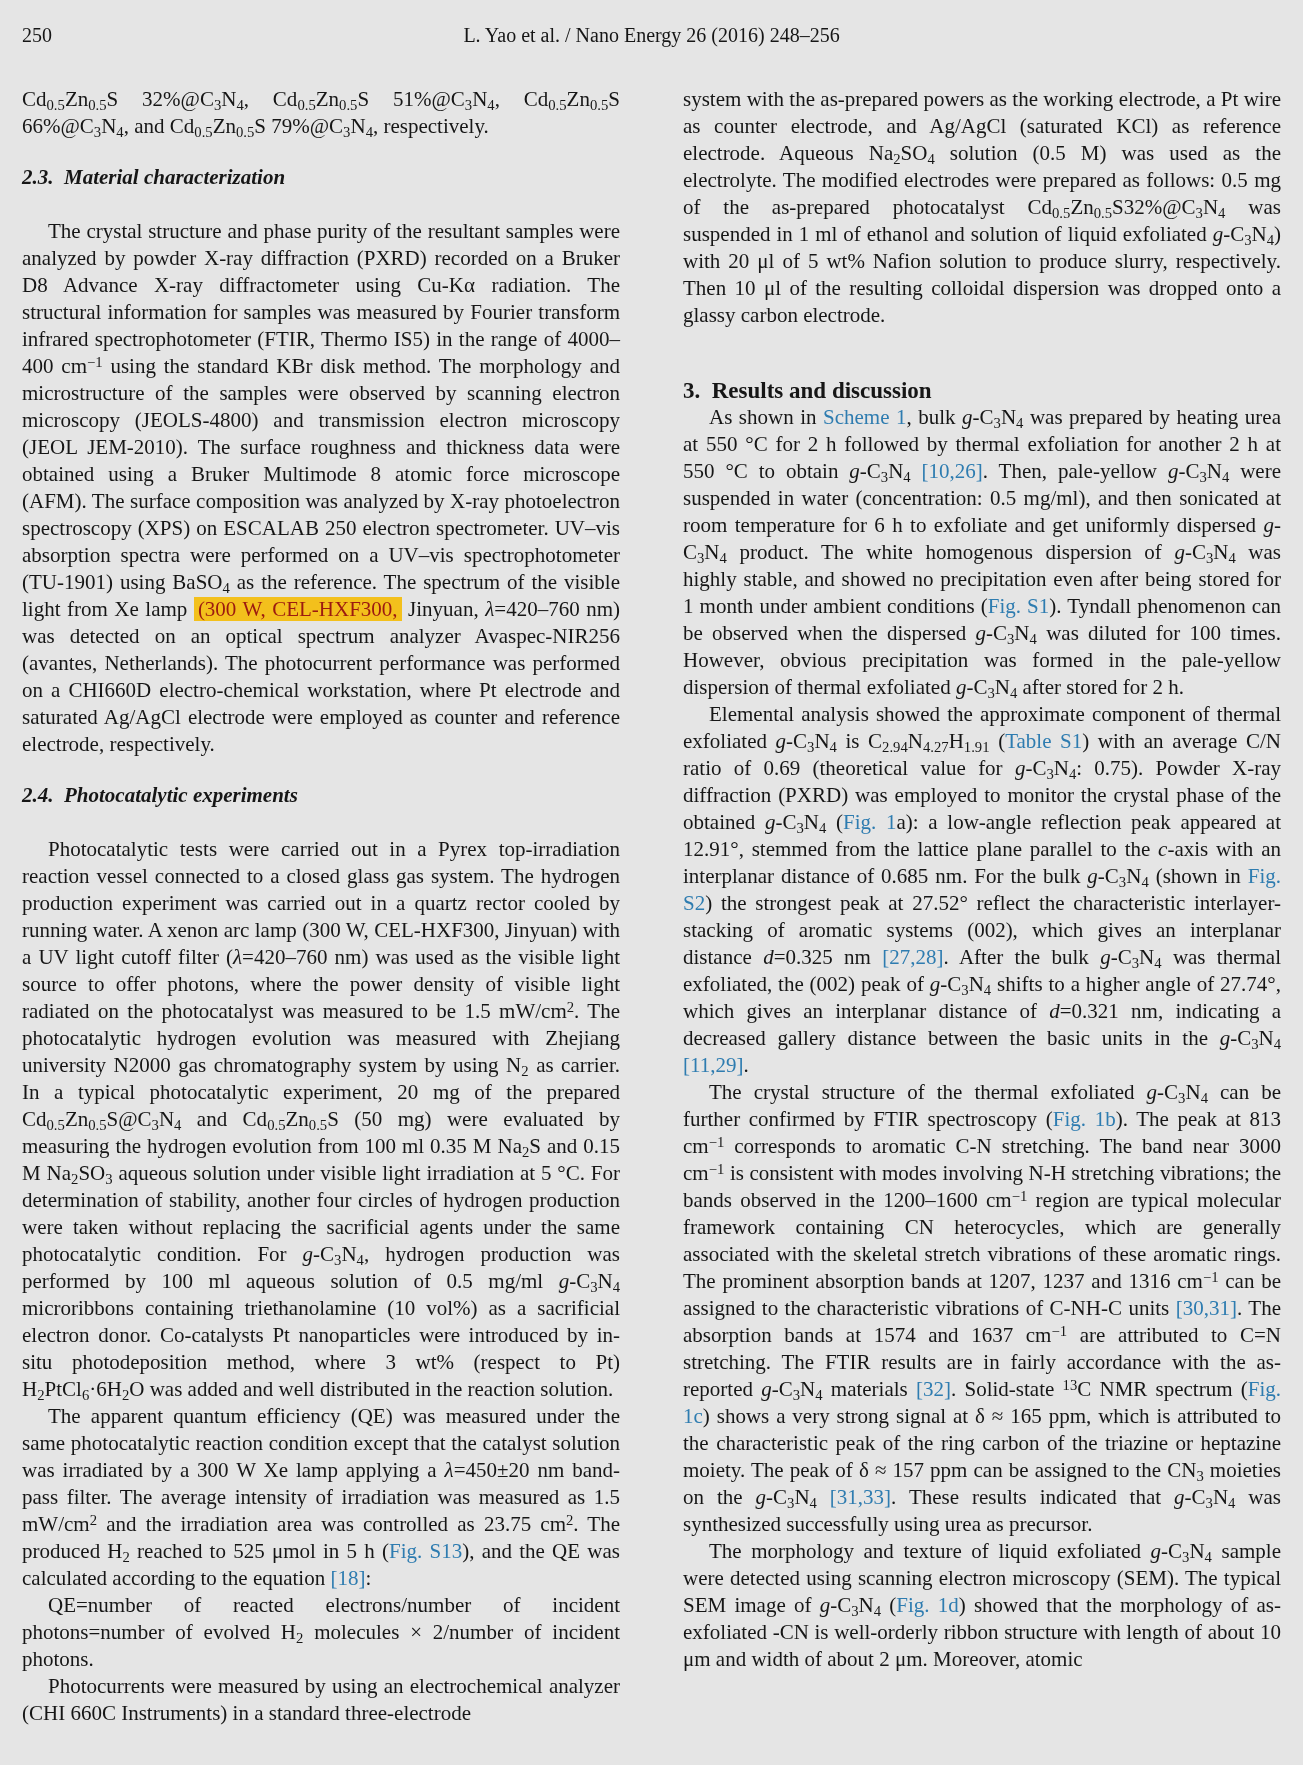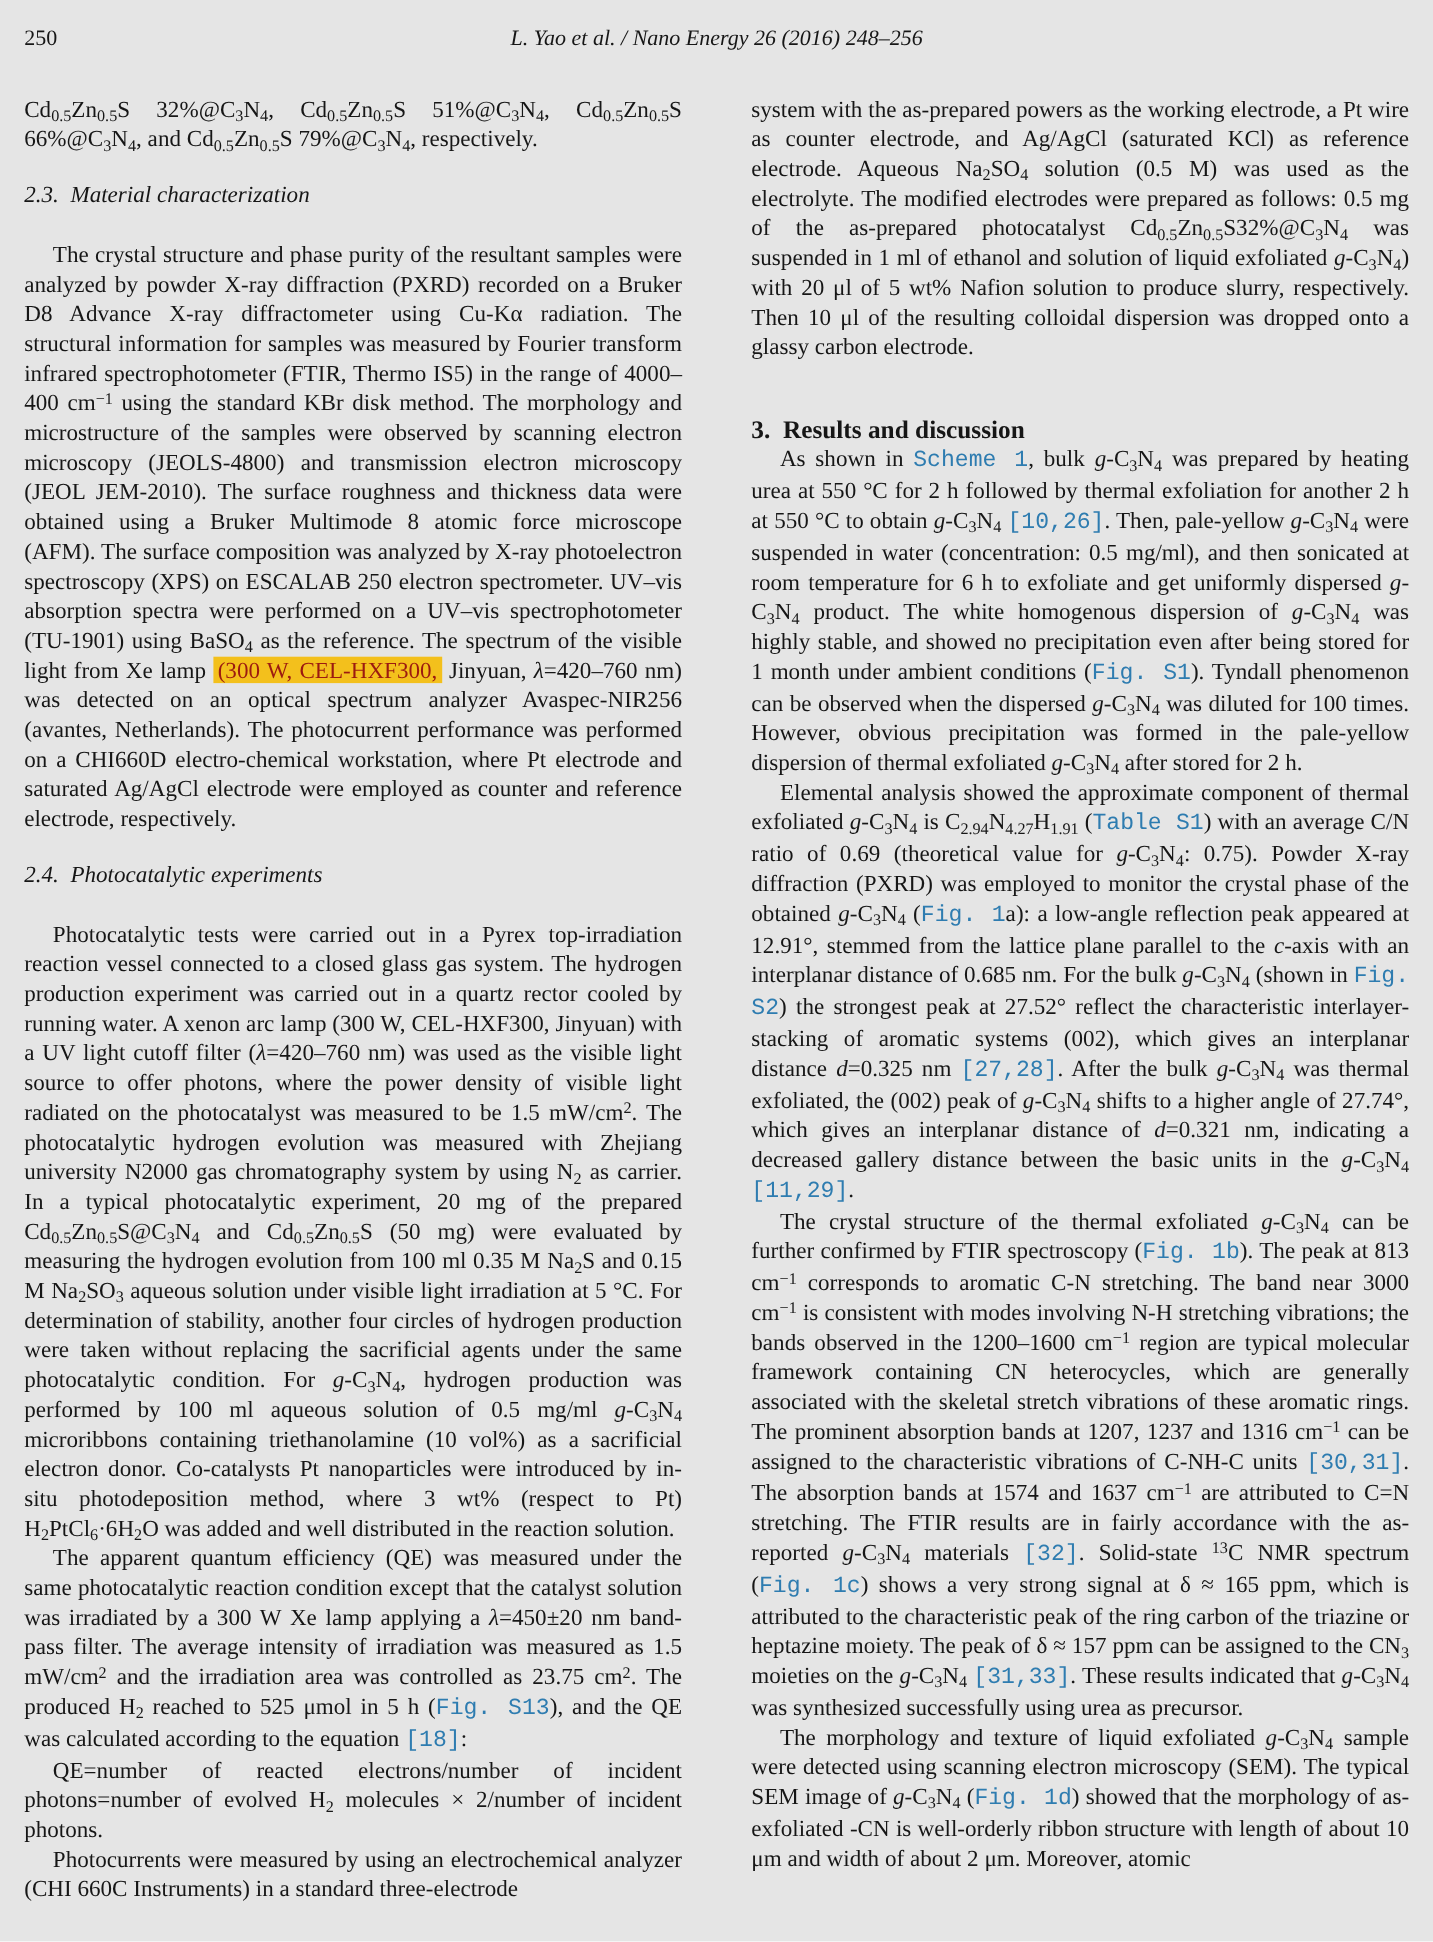--- a/index.html
+++ b/index.html
@@ -29,21 +29,20 @@
   }
   .pg-num{
     position:absolute;
     left:0;top:0;
     font-size:20px;
   }
   .running-head{
     position:absolute;
     left:0;right:0;top:0;
     text-align:center;
-    font-style:italic;
     font-size:20px;
   }
   .columns{
     display:flex;
     gap:63px;
     align-items:flex-start;
   }
   .col{
     width:598px;
     text-align:justify;
@@ -56,21 +55,21 @@
   }
   h2.sec{
     font-size:23px;
     font-weight:bold;
     font-style:normal;
     margin:48px 0 0 0;
     text-align:left;
   }
   h3.subsec{
     font-size:21px;
-    font-weight:normal;
+    font-weight:bold;
     font-style:italic;
     margin:24px 0 27px 0;
     text-align:left;
   }
   sub{
     font-size:70%;
     line-height:0;
     position:relative;
     top:0.25em;
     vertical-align:baseline;
@@ -79,21 +78,20 @@
     font-size:70%;
     line-height:0;
     position:relative;
     top:-0.38em;
     vertical-align:baseline;
   }
   a{
     color:var(--link);
     text-decoration:none;
     cursor:pointer;
-    font-family:Liberation Mono, monospace;
   }
   mark{
     background:var(--hl-bg);
     color:var(--hl-text);
     padding:0 4px;
   }
 </style>
 </head>
 <body>
 

